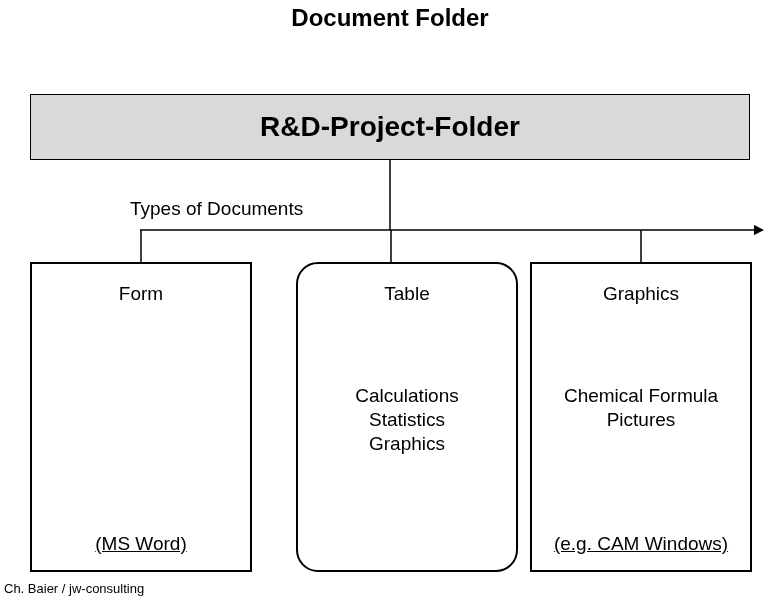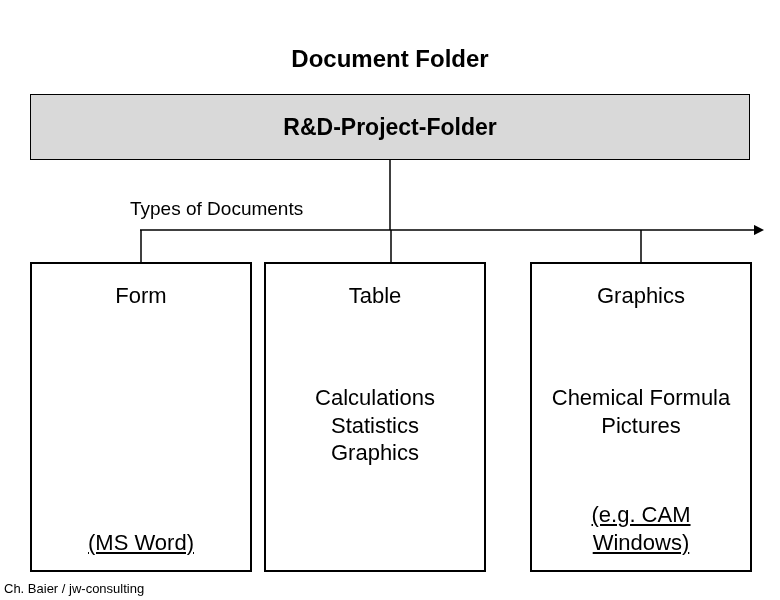--- a/index.html
+++ b/index.html
@@ -9,60 +9,59 @@
     background: #fff;
     font-family: Arial, Helvetica, sans-serif;
     color: #000;
     position: relative;
     overflow: hidden;
   }
   .title {
     text-align: center;
     font-size: 24px;
     font-weight: bold;
-    padding-top: 22px;
-    margin-top: 23px;
+    padding-top: 4px;
   }
   .root-box {
     position: absolute;
     left: 30px;
     top: 94px;
     width: 720px;
     height: 66px;
     background: #d9d9d9;
     border: 1px solid #000;
     display: flex;
     align-items: center;
     justify-content: center;
-    font-size: 23px;
+    font-size: 28px;
     font-weight: bold;
   }
   .section-label {
     position: absolute;
     left: 130px;
     top: 198px;
     font-size: 19px;
     text-align: center;
   }
   .col {
     position: absolute;
     top: 262px;
     width: 222px;
     height: 310px;
     background: #fff;
     border: 2px solid #000;
   }
   .col1 { left: 30px; }
-  .col2 { left: 264px; }
+  .col2 { left: 296px; border-radius: 22px; }
   .col3 { left: 530px; }
 
   .cell {
     width: 100%;
     text-align: center;
-    font-size: 22px;
+    font-size: 19px;
     line-height: 1.25;
     padding: 0 14px;
     white-space: pre-line;
   }
   .row-head { position: absolute; top: 18px; left:0; }
   .row-mid  { position: absolute; top: 120px; left:0; }
   .row-foot { position: absolute; bottom: 14px; left:0;text-decoration:underline; }
 
   .footer {
     position: absolute;

